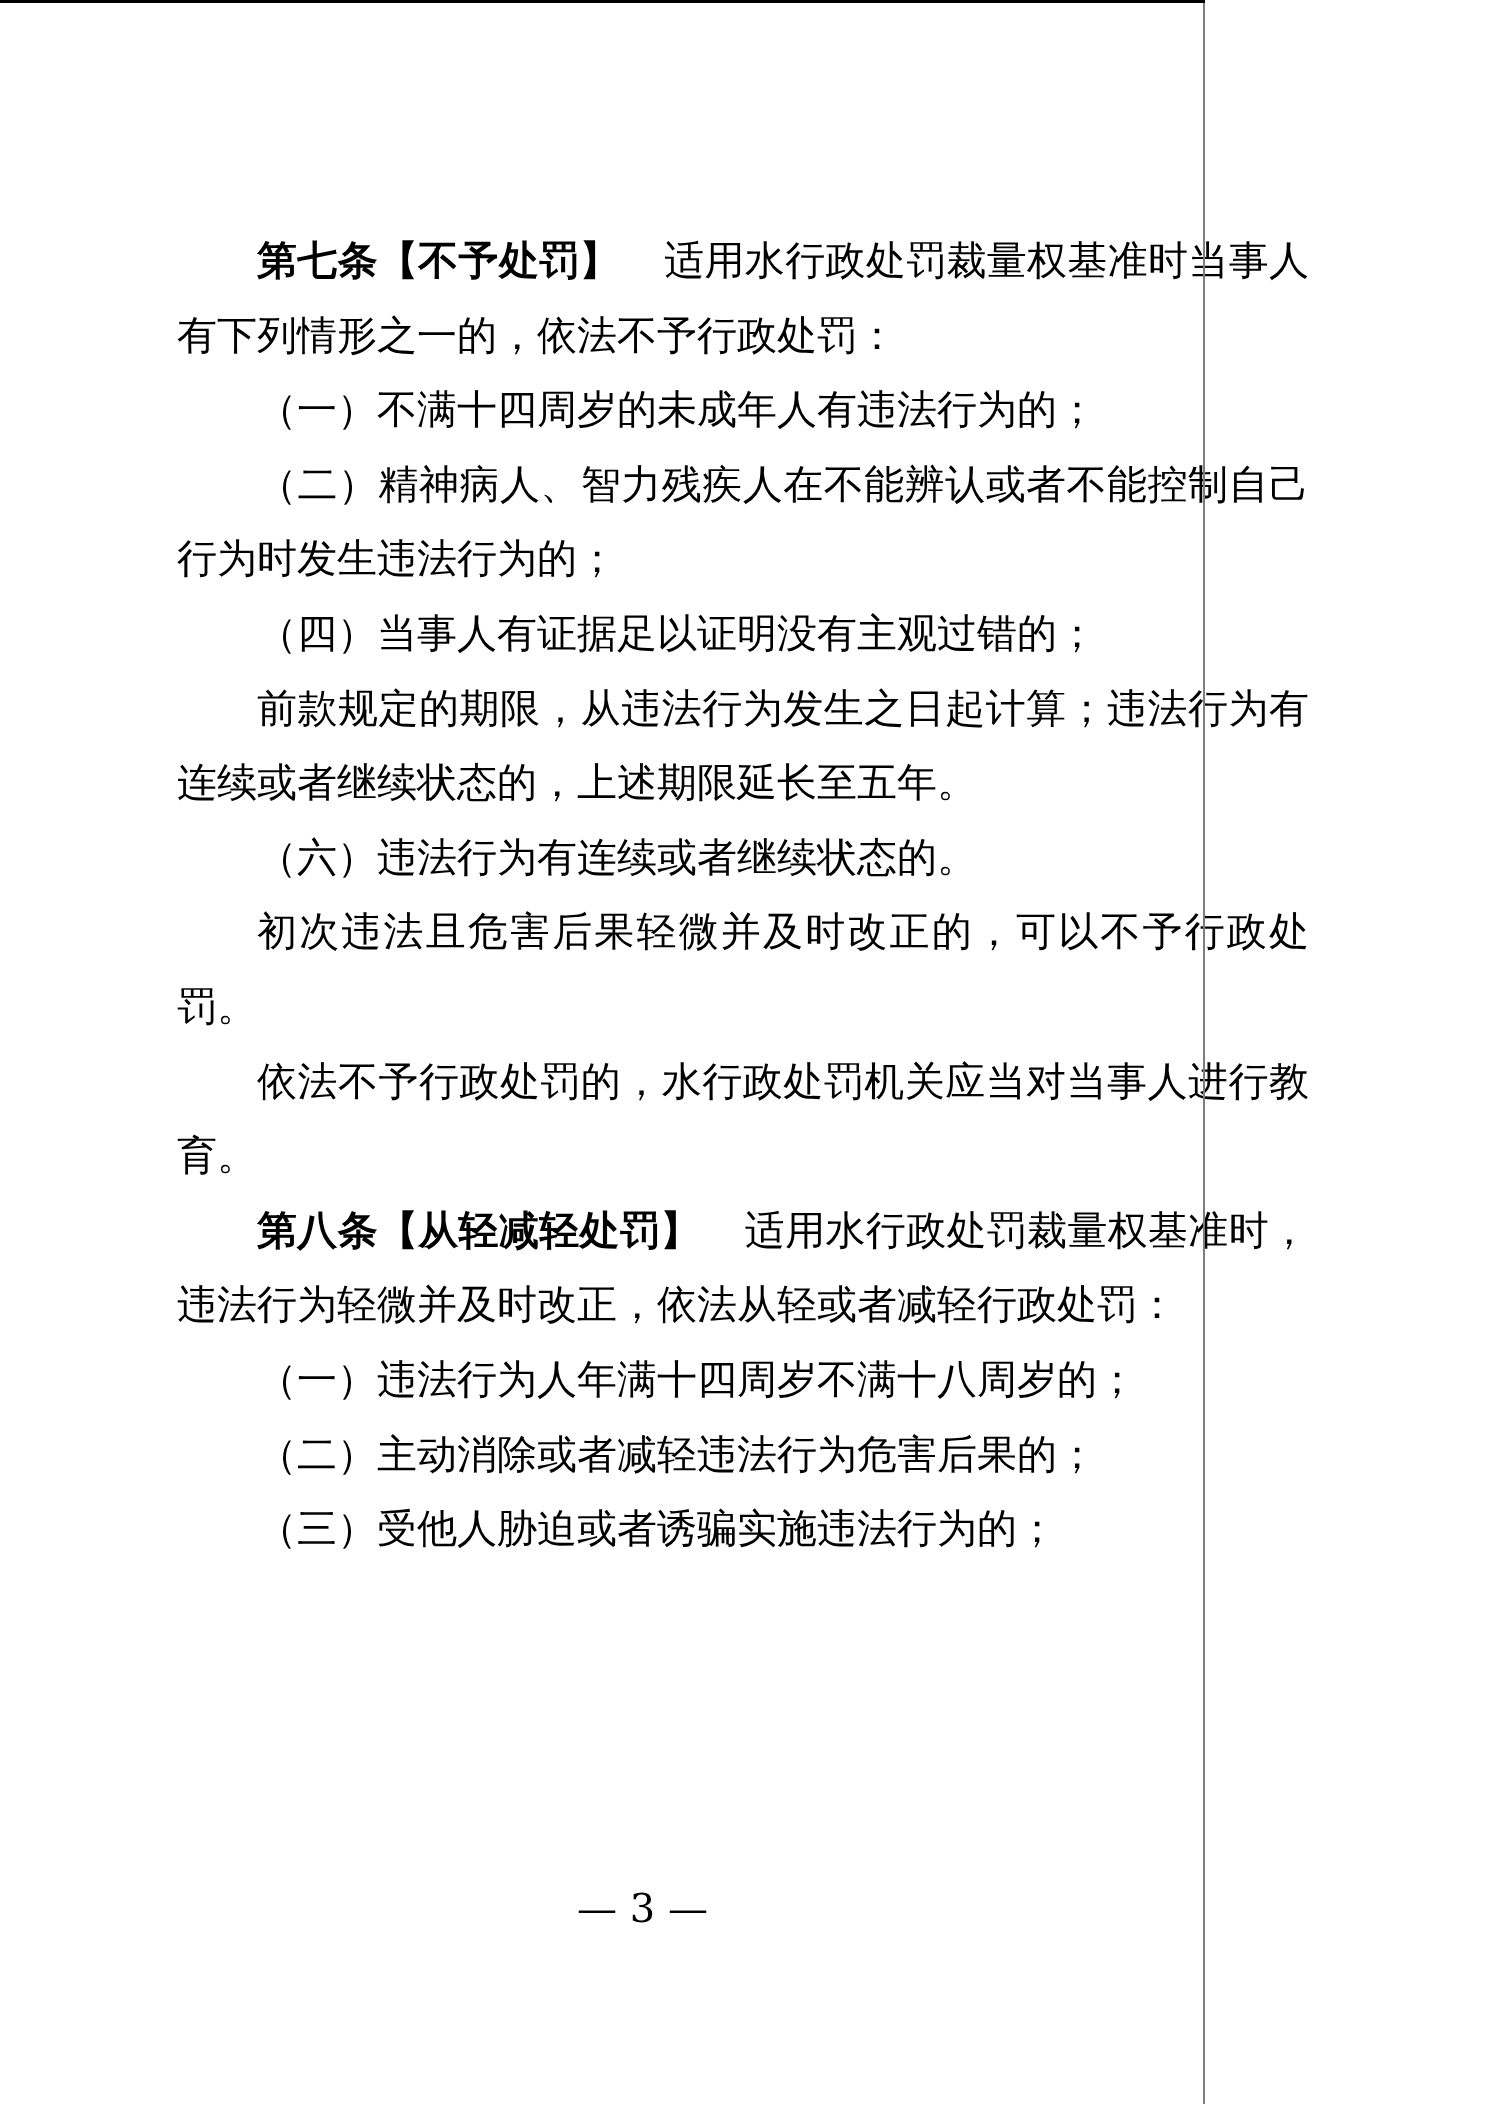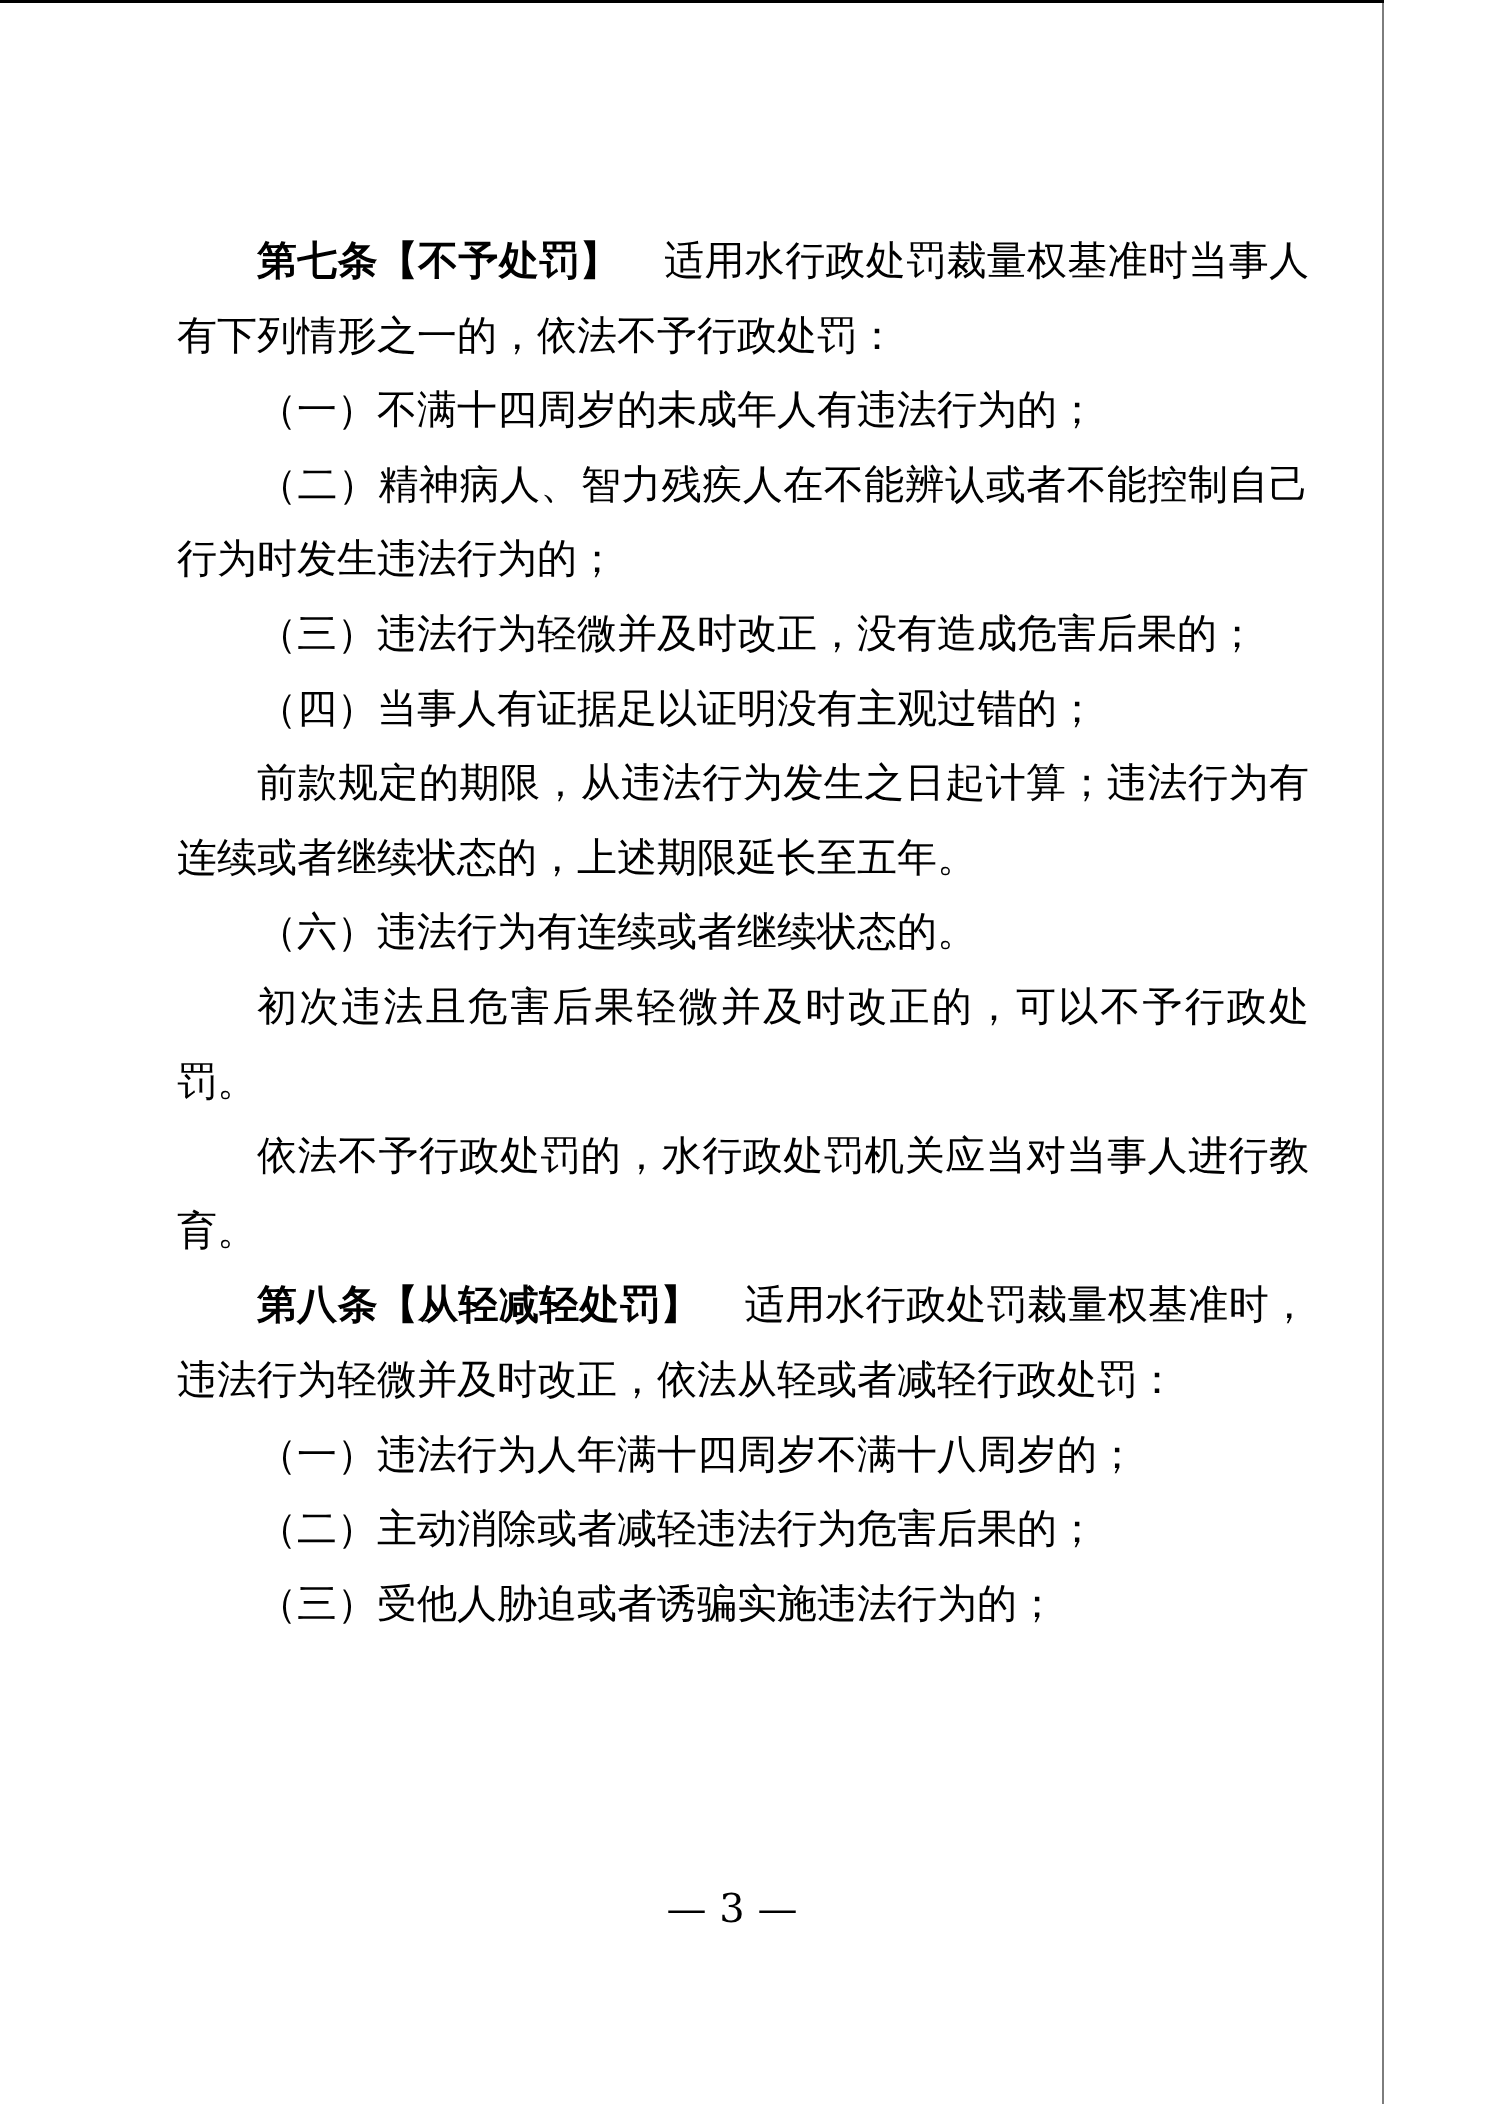--- a/index.html
+++ b/index.html
@@ -11,21 +11,21 @@
     width: 1488px;
     height: 2104px;
     position: relative;
     overflow: hidden;
     font-family: "DejaVu Serif", serif;
     color: #000000;
   }
   .page {
     position: absolute;
     left: 0; top: 0;
-    width: 1384px;
+    width: 1205px;
     height: 2104px;
     background: #ffffff;
     border-top: 3px solid #000000;
     box-sizing: border-box;
   }
   .right-edge-line {
     position: absolute;
     top: 0;
     right: 0;
     width: 2px;
@@ -70,21 +70,20 @@
   }
 </style>
 </head>
 <body>
 
 <div class="page">
   <div class="content">
       <p class="para"><span class="art-title">第七条【不予处罚】</span><span class="head-gap"></span><span>适用水行政处罚裁量权基准时当事人有下列情形之一的，依法不予行政处罚：</span></p>
       <p class="para"><span>（一）不满十四周岁的未成年人有违法行为的；</span></p>
       <p class="para"><span>（二）精神病人、智力残疾人在不能辨认或者不能控制自己行为时发生违法行为的；</span></p>
-      <p class="para"><span>（三）违法行为轻微并及时改正，没有造成危害后果的；</span></p>
       <p class="para"><span>（四）当事人有证据足以证明没有主观过错的；</span></p>
       <p class="para"><span>前款规定的期限，从违法行为发生之日起计算；违法行为有连续或者继续状态的，上述期限延长至五年。</span></p>
       <p class="para"><span>（六）违法行为有连续或者继续状态的。</span></p>
       <p class="para"><span>初次违法且危害后果轻微并及时改正的，可以不予行政处罚。</span></p>
       <p class="para"><span>依法不予行政处罚的，水行政处罚机关应当对当事人进行教育。</span></p>
       <p class="para"><span class="art-title">第八条【从轻减轻处罚】</span><span class="head-gap"></span><span>适用水行政处罚裁量权基准时，违法行为轻微并及时改正，依法从轻或者减轻行政处罚：</span></p>
       <p class="para"><span>（一）违法行为人年满十四周岁不满十八周岁的；</span></p>
       <p class="para"><span>（二）主动消除或者减轻违法行为危害后果的；</span></p>
       <p class="para"><span>（三）受他人胁迫或者诱骗实施违法行为的；</span></p>
     </div>

